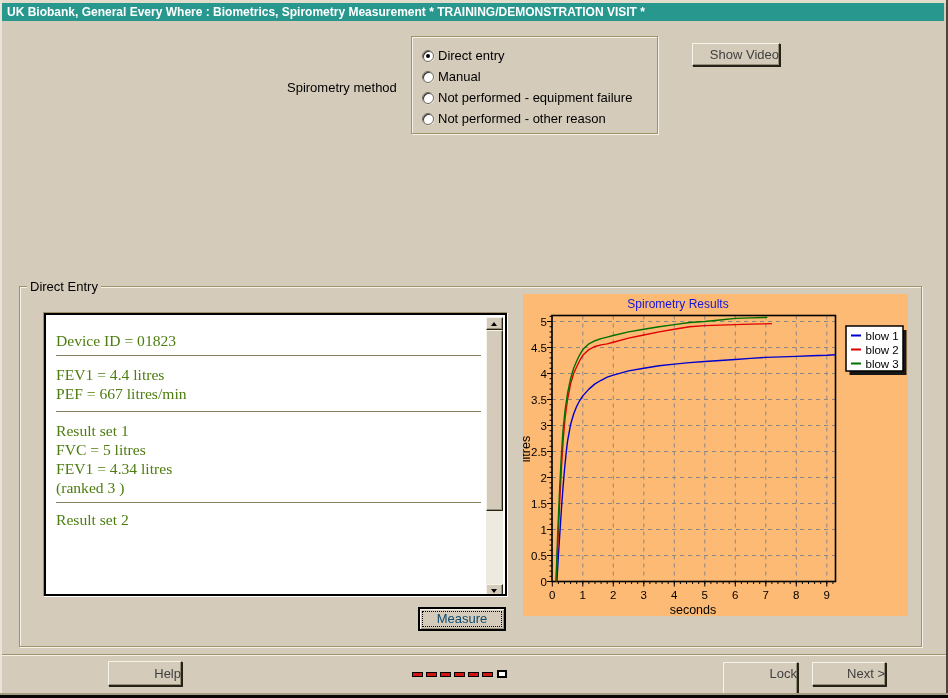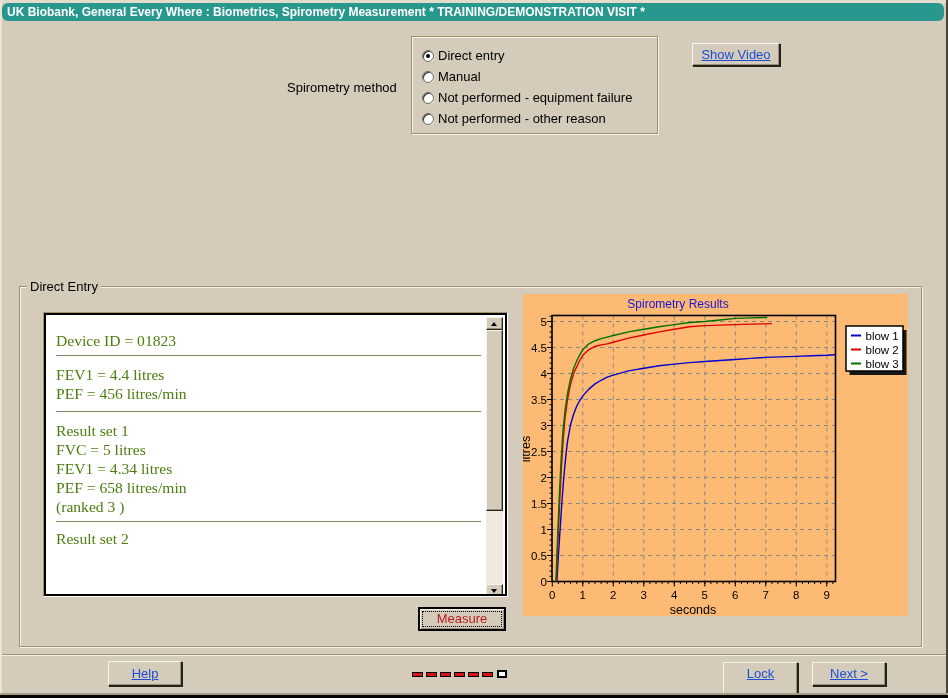--- a/index.html
+++ b/index.html
@@ -9,37 +9,37 @@
 
 
 #edge-top { left:0; top:0; width:948px; height:3px; background:#e2dccd; }
 #edge-left { left:0; top:0; width:2px; height:698px; background:#e9e4d7; }
 #edge-right { right:0; top:0; width:2px; height:698px; background:#4a463a; }
 #edge-bot1 { left:0; top:693px; width:948px; height:2px; background:#a69d83; }
 #edge-bot2 { left:0; top:695px; width:948px; height:3px; background:#050505; }
 
 
 #titlebar { left:2px; top:3px; width:942px; height:18px; background:#28988f; color:#fff;
-  font-weight:bold; font-size:12px; line-height:18px; padding-left:5px; letter-spacing:0;border-radius:6px; }
+  font-weight:bold; font-size:12px; line-height:18px; padding-left:5px; letter-spacing:0; }
 
 
 .grp { border:1px solid #a09169; box-shadow:1px 1px 0 #f7f3ea, inset 1px 1px 0 #f7f3ea; }
 #radiogrp { left:411px; top:36px; width:247px; height:98px; }
 .radio-row { position:absolute; left:10px; height:14px; font-size:13px; color:#000; }
 .rb { position:absolute; left:0; top:1px; width:12px; height:12px; border-radius:50%; background:#fff;
   border:1px solid #6d675a; box-shadow: inset 1px 1px 0 rgba(0,0,0,0.8), inset -1px -1px 0 rgba(255,255,255,0.9), 0.5px 0.5px 0 #f3efe6; }
 .rb.sel::after { content:""; position:absolute; left:2.8px; top:2.8px; width:4.6px; height:4.6px; border-radius:50%; background:#000; }
 .radio-row span.txt { position:absolute; left:16px; top:0; line-height:14px; white-space:nowrap; }
 
 #lbl-method { left:287px; top:81px; width:113px; height:14px; font-size:13px; line-height:14px; }
 
 
-.btn { position:absolute; background:#d4cbba; font-size:13px; color:#1d4ed8; text-align:center;
+.btn { position:absolute; background:#d4cbba; font-size:13px; color:#404040; text-align:right;
   border:1px solid; border-color:#f6f3ea #25221a #25221a #f6f3ea;
-  box-shadow:1px 1px 0 #25221a, inset -1px -1px 0 #978f76;text-decoration:underline; }
+  box-shadow:1px 1px 0 #25221a, inset -1px -1px 0 #978f76; }
 #btn-video { left:692px; top:43px; width:88px; height:23px; line-height:21px; }
 #btn-prev { left:19px; top:661px; width:76px; height:25px; line-height:23px;margin-top:36px; }
 #btn-help { left:108px; top:661px; width:74px; height:25px; line-height:23px; }
 #btn-lock { left:723px; top:662px; width:75px; height:34px; line-height:22px; }
 #btn-next { left:812px; top:662px; width:74px; height:24px; line-height:22px; }
 
 #degrp { left:19px; top:286px; width:903px; height:361px; }
 #lbl-de { left:27px; top:280px; padding:0 3px; font-size:13px; line-height:13px; background:#d4cbba; }
 
 
@@ -56,21 +56,21 @@
 .tri-up { position:absolute; left:4px; top:4px; width:0; height:0; border-left:3.5px solid transparent; border-right:3.5px solid transparent; border-bottom:4px solid #000; }
 .tri-dn { position:absolute; left:4px; top:4px; width:0; height:0; border-left:3.5px solid transparent; border-right:3.5px solid transparent; border-top:4px solid #000; }
 #sb-th { top:13px; height:181px; position:absolute; left:0; width:17px; background:#d4cbba; border:1px solid; border-color:#f6f3ea #25221a #25221a #f6f3ea; box-shadow: inset -1px -1px 0 #978f76; }
 #sb-dn { bottom:0; height:12px; line-height:11px; }
 
 
 #cpanel { left:523px; top:294px; width:385px; height:322px; background:#fdba74;text-align:center; }
 
 
 #btn-measure { left:418px; top:607px; width:88px; height:24px; background:#d4cbba; border:2px solid #000;
-  text-align:center; font-size:13px; line-height:19px; color:#b91c1c;
+  text-align:center; font-size:13px; line-height:19px; color:#0c4a6e;
   box-shadow: inset 1px 1px 0 #f6f3ea, inset -1px -1px 0 #978f76; }
 #btn-measure .focus { position:absolute; left:2px; top:2px; right:2px; bottom:2px; border:1px dotted #000; }
 
 
 #sep1 { left:2px; top:654px; width:944px; height:1px; background:#a09169; }
 #sep2 { left:2px; top:655px; width:944px; height:1px; background:#f4f0e7; }
 
 
 .dash { position:absolute; top:671.5px; width:11px; height:5px; background:#d41414; border:1px solid #000; }
 #psq { position:absolute; left:497px; top:670px; width:10px; height:8px; background:#fff; border:2px solid #000; }
@@ -104,26 +104,25 @@
 
 <div class="abs grp" id="degrp"></div>
 <div class="abs" id="lbl-de">Direct Entry</div>
 
 <div class="abs" id="tpanel">
   <div id="tpanel-in">
     <div id="ttext">
       <div>Device ID = 01823</div>
       <hr>
       <div>FEV1 = 4.4 litres</div>
-      <div>PEF = 456 litres/min</div>
+      <div>PEF = 667 litres/min</div>
       <hr style="margin-top:8px;">
       <div>Result set 1</div>
       <div>FVC = 5 litres</div>
       <div>FEV1 = 4.34 litres</div>
-      <div>PEF = 658 litres/min</div>
       <div>(ranked 3 )</div>
       <hr style="margin-top:5px; margin-bottom:7px;">
       <div>Result set 2</div>
     </div>
     <div id="sbar">
       <div class="sbtn" id="sb-up">
           <span class="tri-up"></span>
         </div>
       <div id="sb-th"></div>
       <div class="sbtn" id="sb-dn">

